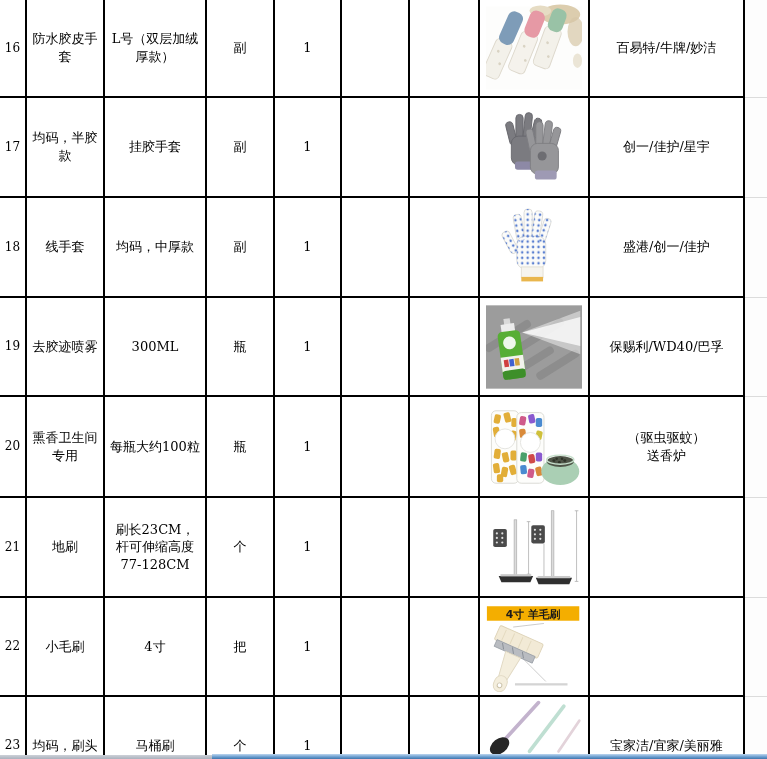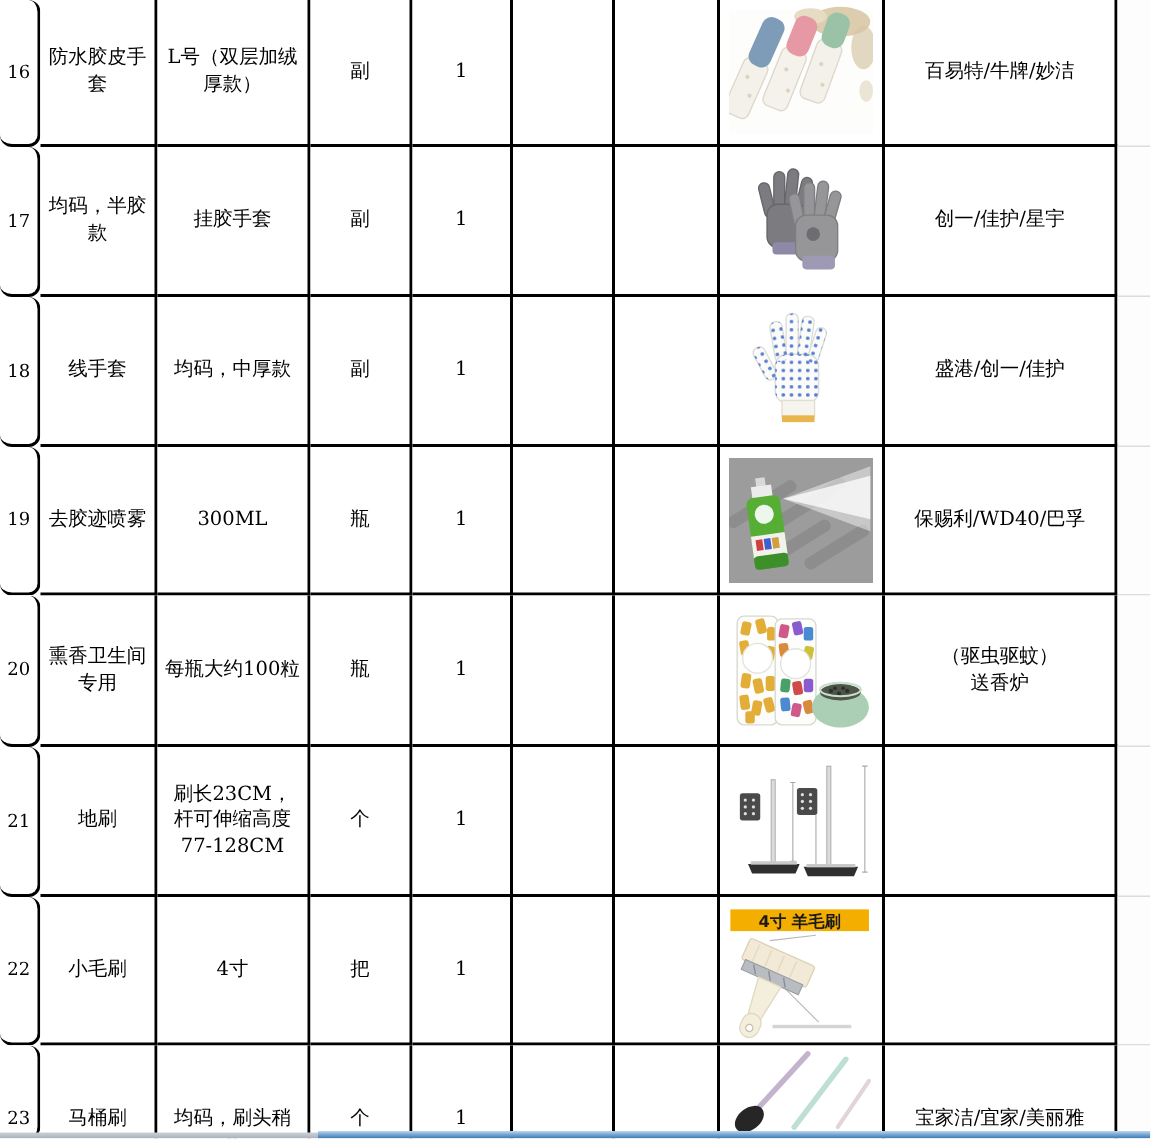--- a/index.html
+++ b/index.html
@@ -6,21 +6,21 @@
   html,body { width:767px; height:759px; overflow:hidden; background:#fff;
     font-family:"DejaVu Serif","Liberation Serif",serif; color:#000; }
   #sheet { position:relative; width:767px; height:759px; overflow:hidden; background:#fff; }
   #grid { display:grid; width:767px; height:759px;
     grid-template-columns:27px 78px 102px 68px 67px 68px 70px 110px 155px 22px;
     grid-template-rows:98px 100px 100px 99px 101px 100px 99px 62px; }
   .c { border-right:2px solid #000; border-bottom:2px solid #000;
     display:flex; align-items:center; justify-content:center;
     text-align:center; overflow:hidden; font-size:13px; line-height:1.35;
     white-space:pre-line; padding:0 1px; background:#fff; }
-  .num { font-size:12px;border-radius:8px; }
+  .num { font-size:12px; }
   .img { padding:6px; }
   .img svg { display:block; }
   .sliv { border-right:none; border-bottom:1px solid #dcdcdc; background:#fdfdfd; }
   .r23 { border-bottom:none; align-items:flex-start; padding-top:40px; }
   .r23.img { padding-top:1px; }
   #bottom-edge { position:absolute; left:0; bottom:0; width:767px; height:5px; z-index:5; }
   #bottom-edge .seg-gray { position:absolute; left:0; bottom:0; width:212px; height:4px;
     background:linear-gradient(#cdd1d8,#aab1bd); }
   #bottom-edge .seg-blue { position:absolute; left:212px; bottom:0; width:555px; height:5px;
     background:linear-gradient(#bdd6ef,#6d9fd0 55%,#3f76ad); }
@@ -315,23 +315,23 @@
         <rect x="19" y="50" width="14" height="18" rx="7" fill="#f4eedd" stroke="#e0d8c2"></rect>
         <circle cx="26" cy="61" r="2.6" fill="#fff" stroke="#c9c0a8"></circle>
       </g>
       <rect x="32" y="86" width="58" height="2.5" fill="#d4d4d4"></rect>
     </svg>
   </div>
   <div class="c"></div>
   <div class="c sliv"></div>
 
   <div class="c num r23">23</div>
-  <div class="c r23">马桶刷</div>
   <div class="c r23">均码，刷头稍
 弯</div>
+  <div class="c r23">马桶刷</div>
   <div class="c r23">个</div>
   <div class="c r23">1</div>
   <div class="c r23"></div>
   <div class="c r23"></div>
   <div class="c img r23">
     <svg viewBox="0 0 106 58" width="106" height="58">
       <rect width="106" height="58" fill="#fff"></rect>
       <line x1="16" y1="48" x2="58" y2="2" stroke="#c3b3cd" stroke-width="4" stroke-linecap="round"></line>
       <line x1="48" y1="56" x2="86" y2="6" stroke="#bfdfd2" stroke-width="4" stroke-linecap="round"></line>
       <line x1="80" y1="56" x2="103" y2="22" stroke="#e3d3da" stroke-width="3" stroke-linecap="round"></line>

